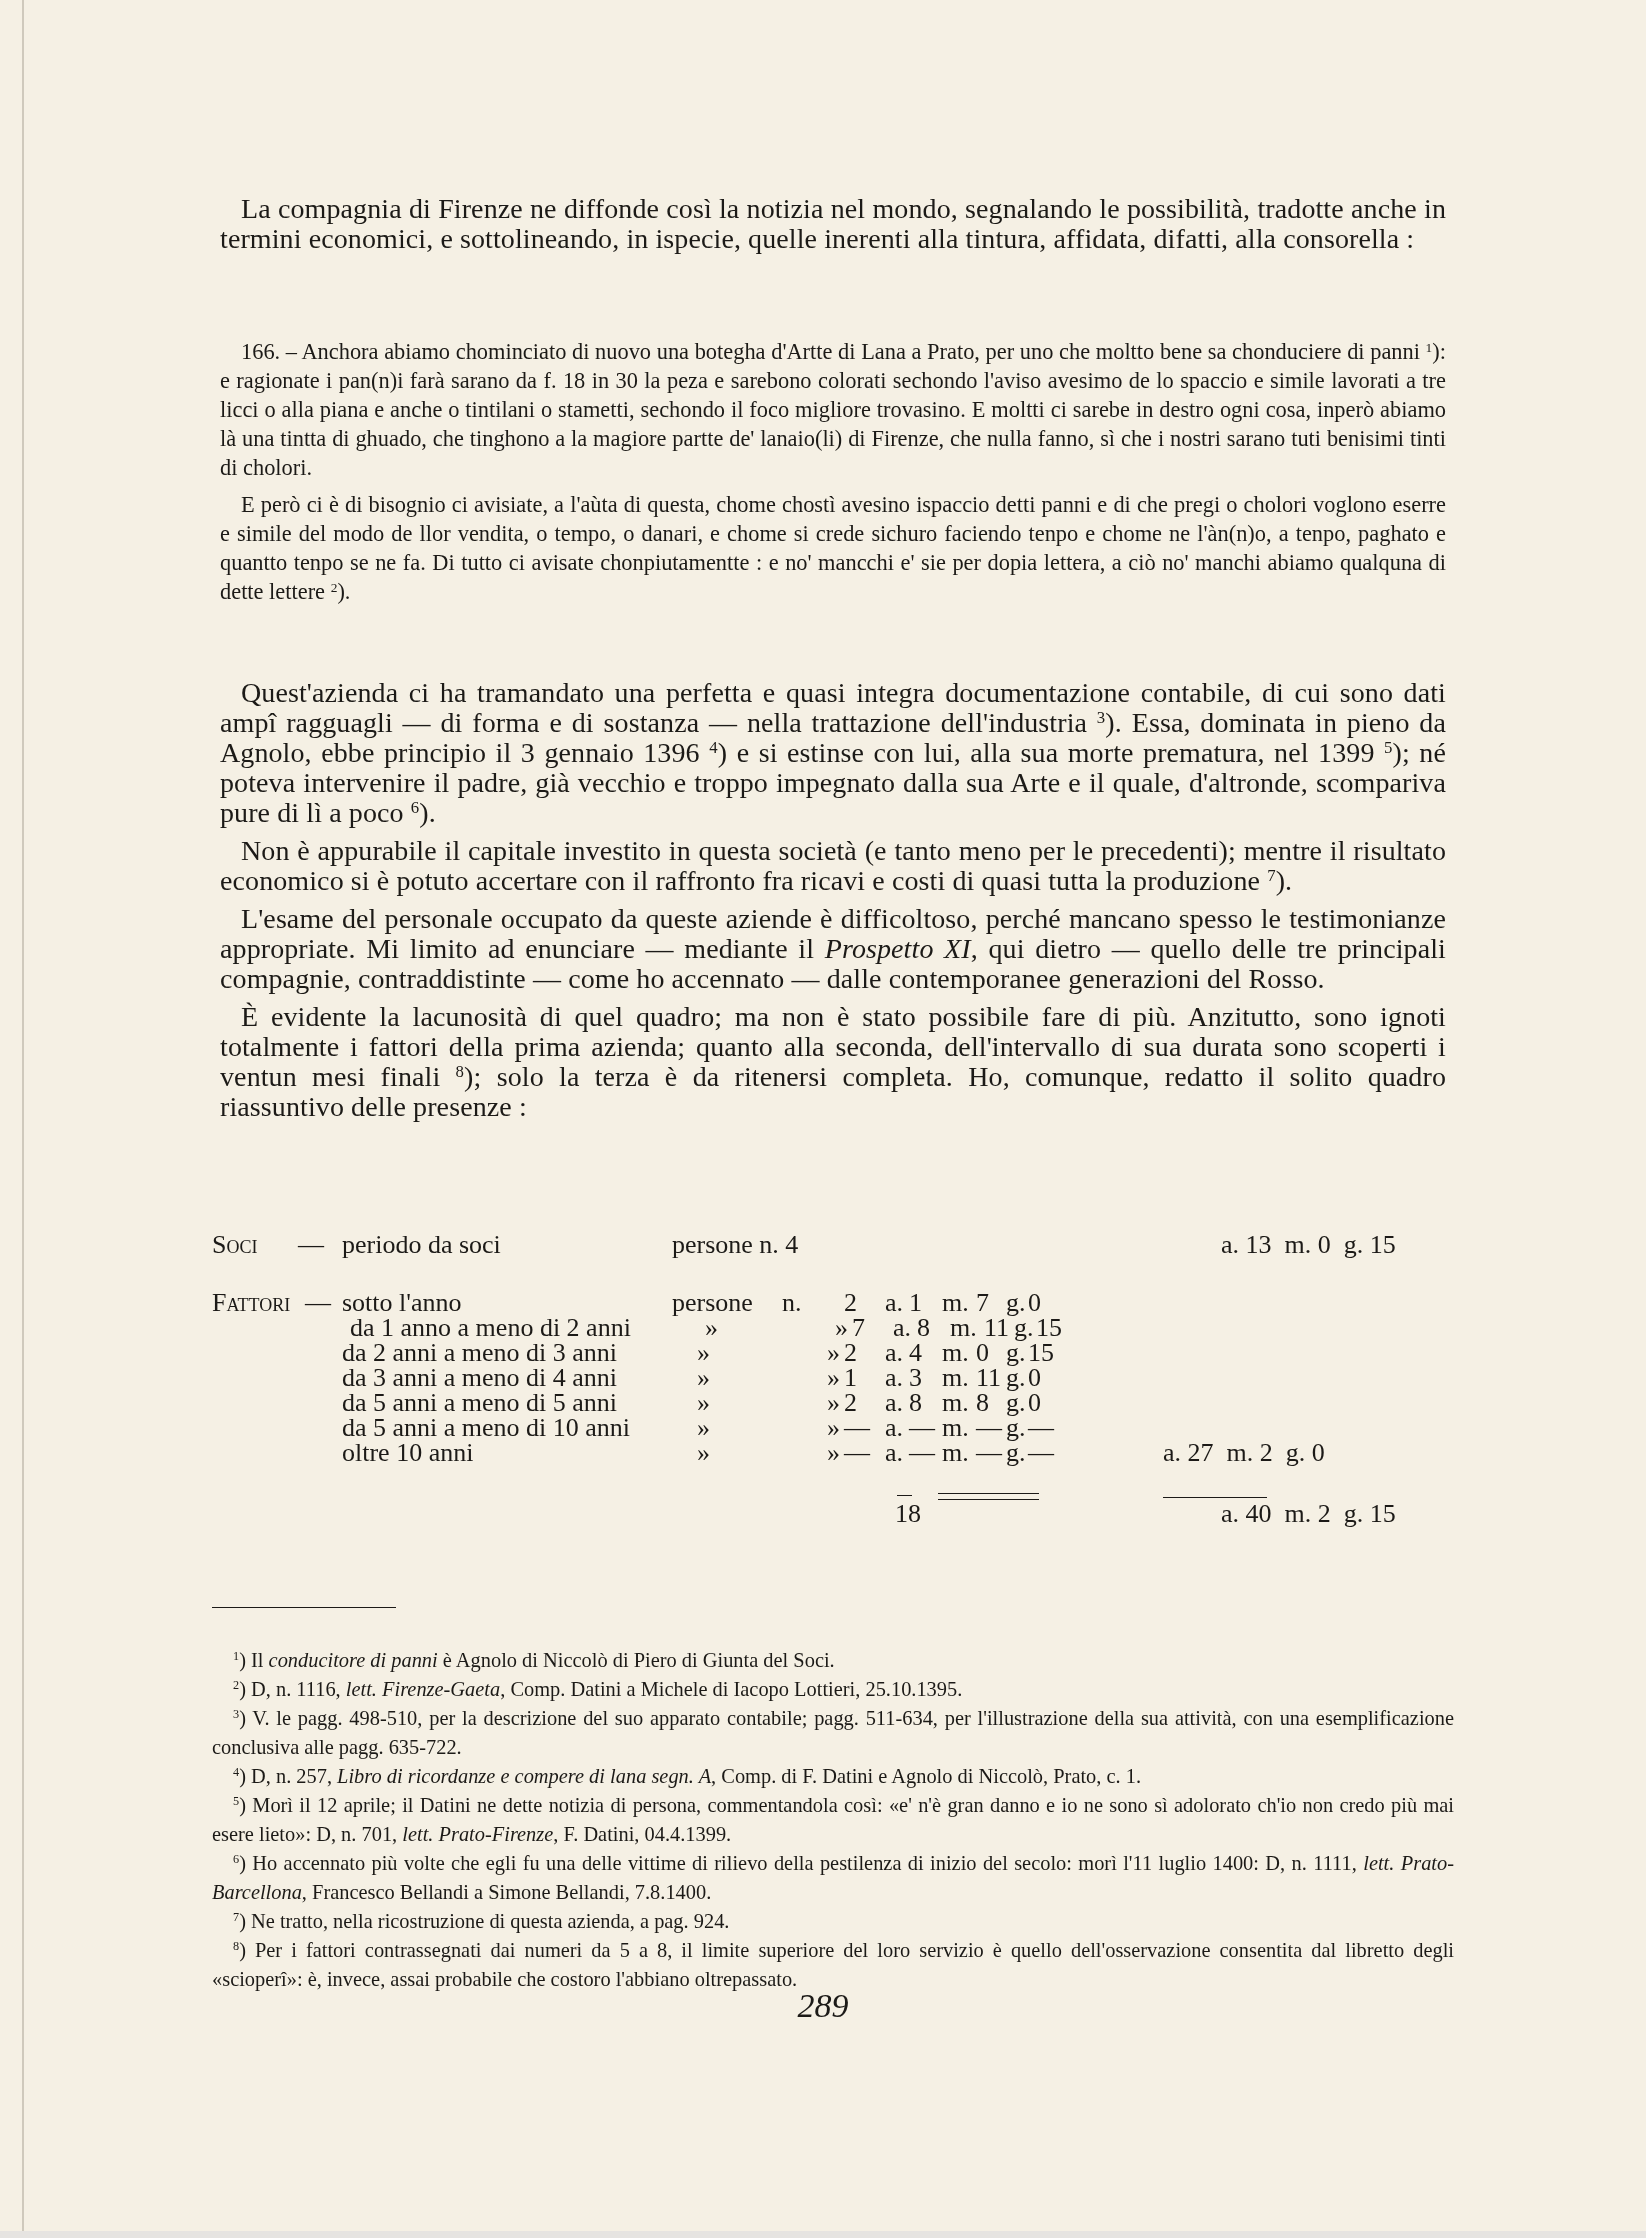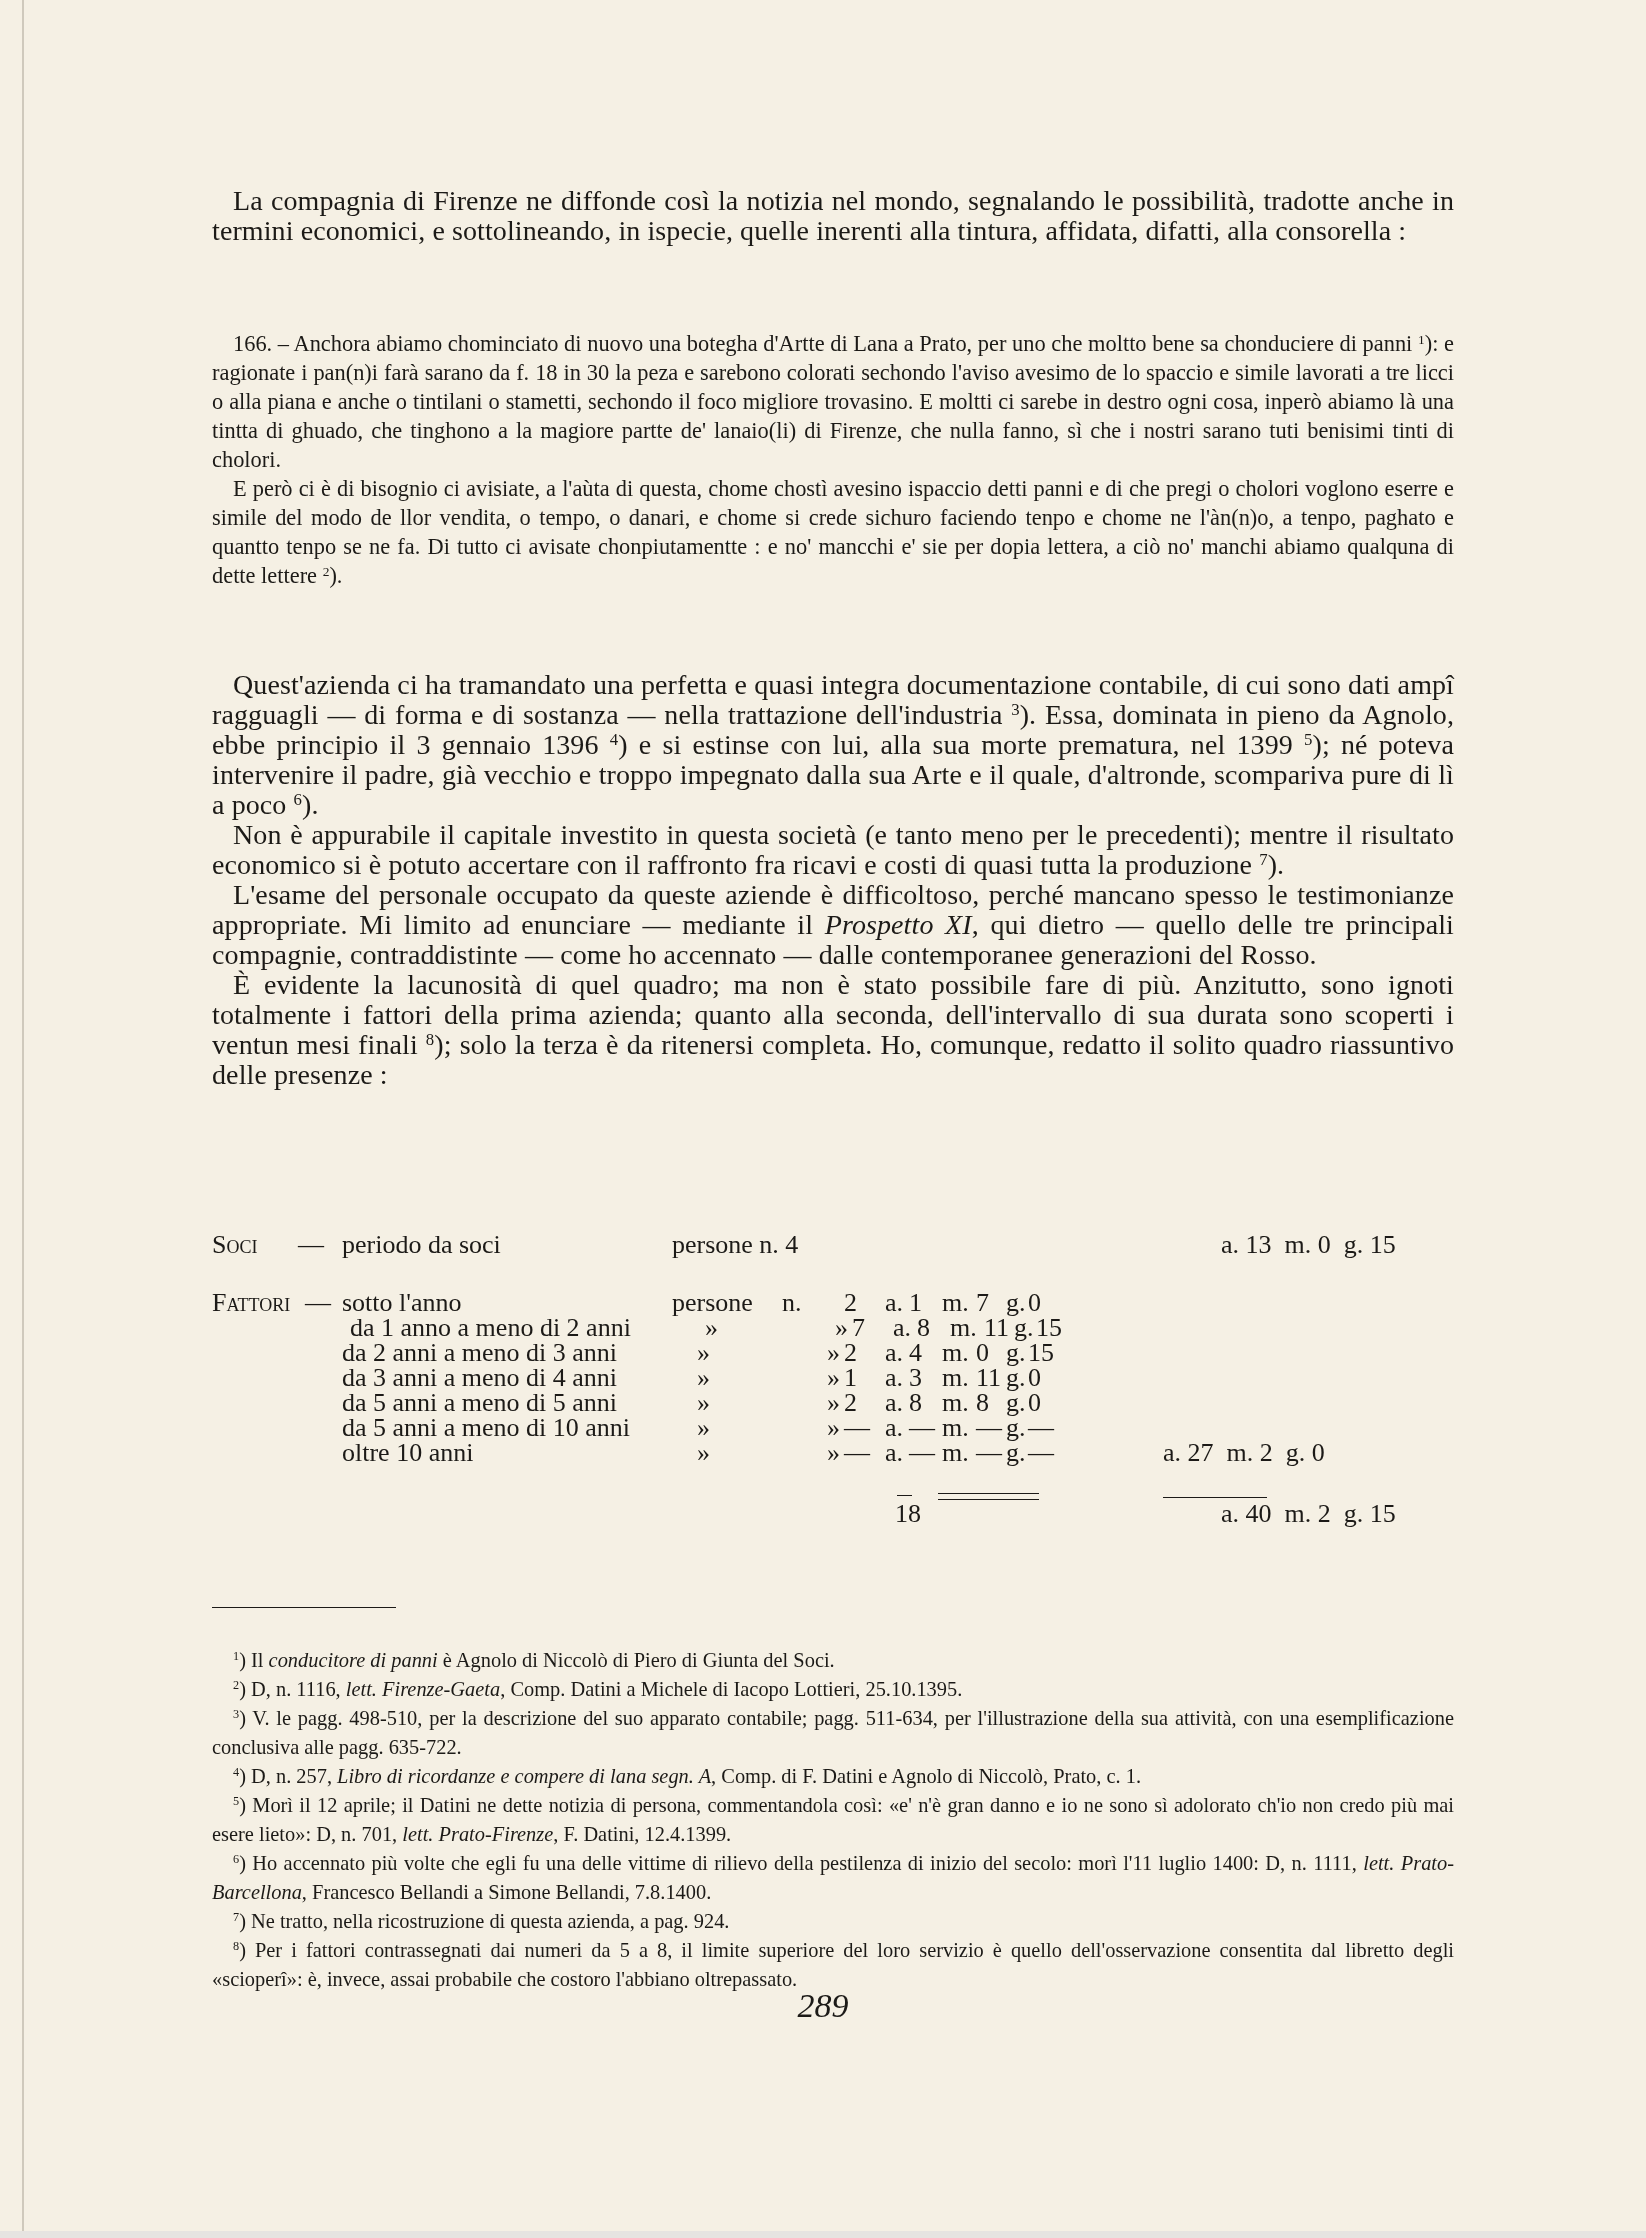--- a/index.html
+++ b/index.html
@@ -14,21 +14,21 @@
     width: 1646px; height: 2231px;
     background: #f5f0e4;
     background-image: radial-gradient(rgba(0,0,0,0.015) 0.7px, transparent 0.7px);
     background-size: 4px 4px;
   }
   .fold {
     position: absolute; left: 22.4px; top: 0; width: 1.3px; height: 2231px;
     background: #cfc9bc;
   }
   .col { position: absolute; left: 212px; width: 1242px; }
-  p { margin: 0; text-align: justify; }
+  p { margin: 8px; text-align: justify; }
   .body-text { font-size: 28px; line-height: 30px; letter-spacing: 0.1px; }
   .indent { text-indent: 21px; }
   .quote { font-size: 22.4px; line-height: 29px; }
   sup { font-size: 60%; vertical-align: 0.55em; line-height: 0; }
   .sc { font-variant: small-caps; }
   i { font-style: italic; }
 
   
   .table { position: absolute; left: 212px; top: 1230px; width: 1242px; font-size: 26px; }
   .trow { position: absolute; height: 30px; white-space: nowrap; }
@@ -173,21 +173,21 @@
     <span class="cell" style="left:683px; top:269px; position:absolute;">18</span>
     <span class="cell" style="left:1009px; top:269px; position:absolute; white-space:pre;text-align:right;">a. 40  m. 2  g. 15</span>
   </div>
 
   <div class="fn-rule"></div>
   <div class="footnotes" id="footnotes">
       <p><sup>1</sup><span>) Il </span><i>conducitore di panni</i><span> è Agnolo di Niccolò di Piero di Giunta del Soci.</span></p>
       <p><sup>2</sup><span>) D, n. 1116, </span><i>lett. Firenze-Gaeta</i><span>, Comp. Datini a Michele di Iacopo Lottieri, 25.10.1395.</span></p>
       <p><sup>3</sup><span>) V. le pagg. 498-510, per la descrizione del suo apparato contabile; pagg. 511-634, per l'illustrazione della sua attività, con una esemplificazione conclusiva alle pagg. 635-722.</span><i></i><span></span></p>
       <p><sup>4</sup><span>) D, n. 257, </span><i>Libro di ricordanze e compere di lana segn. A</i><span>, Comp. di F. Datini e Agnolo di Niccolò, Prato, c. 1.</span></p>
-      <p><sup>5</sup><span>) Morì il 12 aprile; il Datini ne dette notizia di persona, commentandola così: «e' n'è gran danno e io ne sono sì adolorato ch'io non credo più mai esere lieto»: D, n. 701, </span><i>lett. Prato-Firenze</i><span>, F. Datini, 12.4.1399.</span></p>
+      <p><sup>5</sup><span>) Morì il 12 aprile; il Datini ne dette notizia di persona, commentandola così: «e' n'è gran danno e io ne sono sì adolorato ch'io non credo più mai esere lieto»: D, n. 701, </span><i>lett. Prato-Firenze</i><span>, F. Datini, 04.4.1399.</span></p>
       <p><sup>6</sup><span>) Ho accennato più volte che egli fu una delle vittime di rilievo della pestilenza di inizio del secolo: morì l'11 luglio 1400: D, n. 1111, </span><i>lett. Prato-Barcellona</i><span>, Francesco Bellandi a Simone Bellandi, 7.8.1400.</span></p>
       <p><sup>7</sup><span>) Ne tratto, nella ricostruzione di questa azienda, a pag. 924.</span><i></i><span></span></p>
       <p><sup>8</sup><span>) Per i fattori contrassegnati dai numeri da 5 a 8, il limite superiore del loro servizio è quello dell'osservazione consentita dal libretto degli «scioperî»: è, invece, assai probabile che costoro l'abbiano oltrepassato.</span><i></i><span></span></p>
     </div>
 
   <div class="page-number">289</div>
 </div>
 
 
 </body></html>

